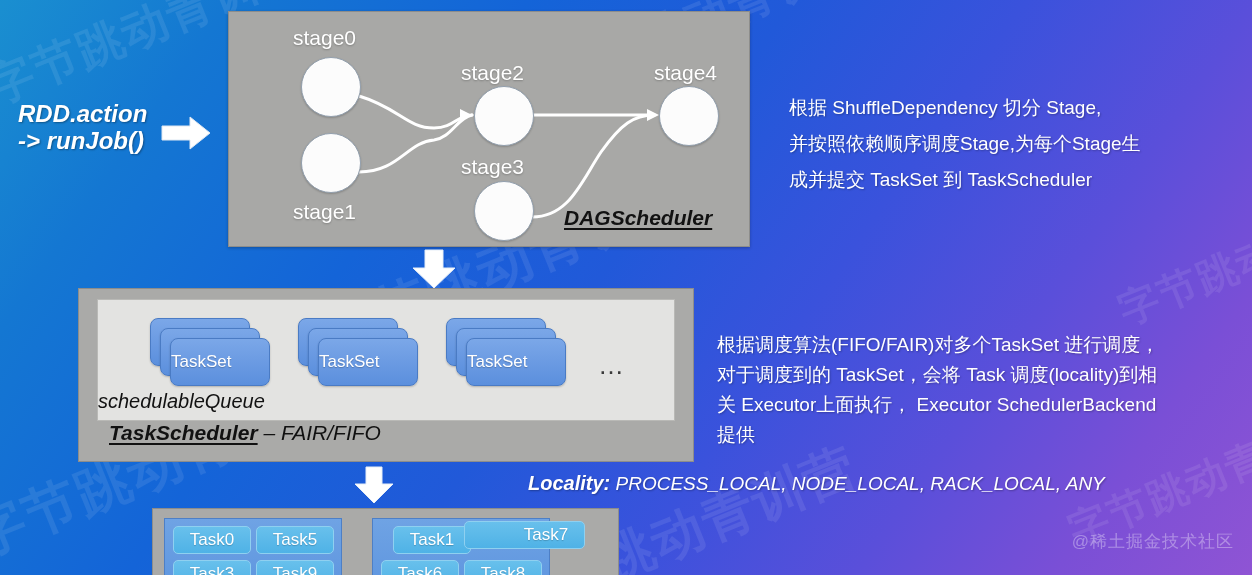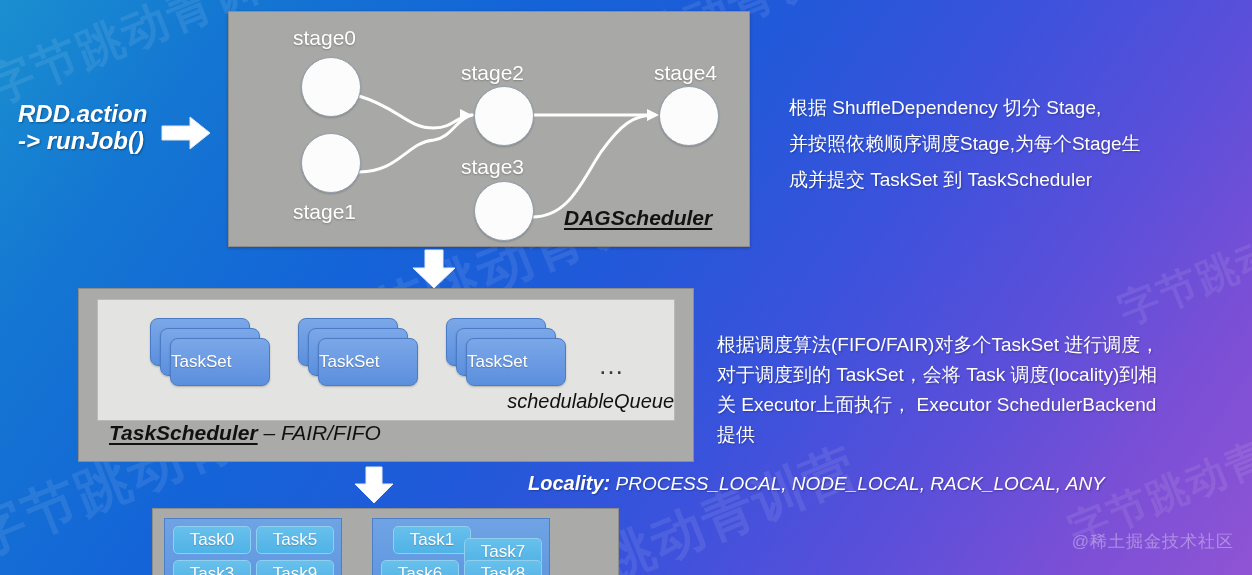--- a/index.html
+++ b/index.html
@@ -154,21 +154,21 @@
   .ellipsis-dots {
     position: absolute;
     color: #3a3a3a;
     font-size: 26px;
     letter-spacing: 3px;
     line-height: 1;
   }
   .queue-label {
     position: absolute;
     width: 100%;
-    text-align: right;
+    text-align: left;
     top: 90px;
     font-style: italic;
     font-size: 20px;
     color: #111111;
   }
   .ts-tag {
     position: absolute;
     left: 30px;
     top: 132px;
     font-size: 21px;
@@ -353,21 +353,21 @@
 
   <div class="tasks-panel">
     <div class="exec-box e1">
       <div class="task-chip" style="left:8px;  top:7px;">Task0</div>
       <div class="task-chip" style="left:91px; top:7px;">Task5</div>
       <div class="task-chip" style="left:8px;  top:41px;">Task3</div>
       <div class="task-chip" style="left:91px; top:41px;">Task9</div>
     </div>
     <div class="exec-box e2">
       <div class="task-chip" style="left:20px;  top:7px;text-align:right;">Task1</div>
-      <div class="task-chip" style="left:91px; top:19px;">Task7</div>
+      <div class="task-chip" style="left:91px; top:2px;padding-left:43px;">Task7</div>
       <div class="task-chip" style="left:8px;  top:41px;">Task6</div>
       <div class="task-chip" style="left:91px; top:41px;">Task8</div>
     </div>
     <div class="tasks-dots">…</div>
   </div>
 
   <div class="para p2">根据调度算法(FIFO/FAIR)对多个TaskSet 进行调度，
 对于调度到的 TaskSet，会将 Task 调度(locality)到相
 关 Executor上面执行， Executor SchedulerBackend
 提供</div>

